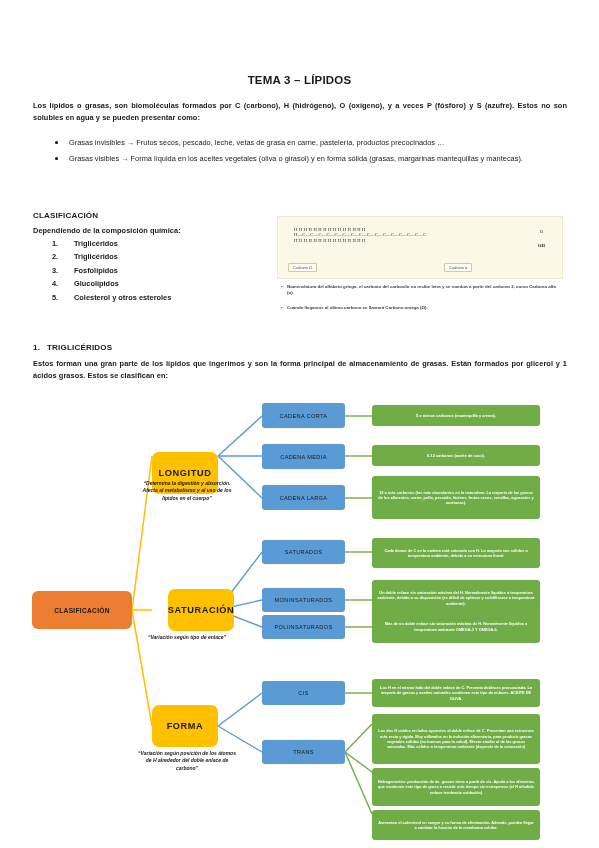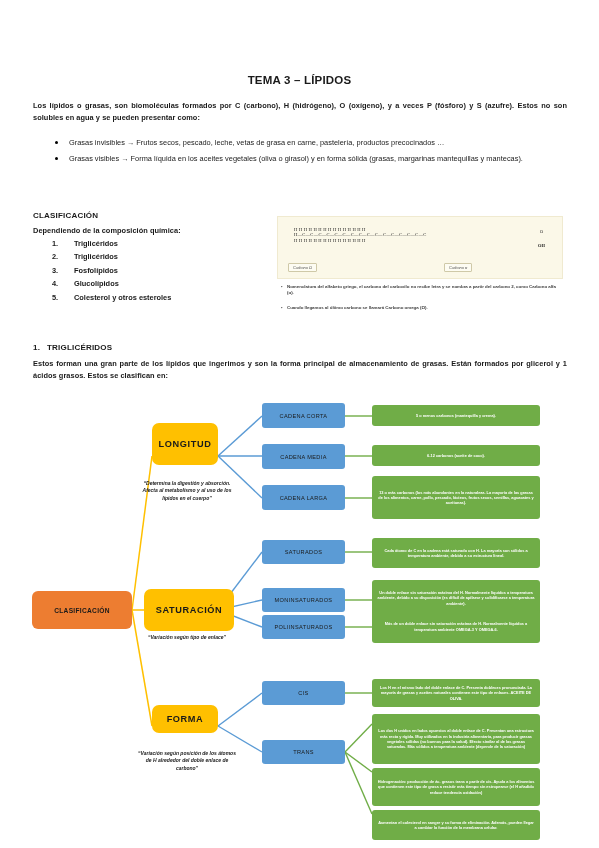--- a/index.html
+++ b/index.html
@@ -165,31 +165,31 @@
       <path d="M345,299 L372,299" stroke="#70AD47" stroke-width="1.4" fill="none"></path>
       <path d="M345,358 L372,330" stroke="#70AD47" stroke-width="1.4" fill="none"></path>
       <path d="M345,358 L372,378" stroke="#70AD47" stroke-width="1.4" fill="none"></path>
       <path d="M345,358 L372,420" stroke="#70AD47" stroke-width="1.4" fill="none"></path>
     </svg>
 
     <div class="node n-root" style="left:32px;top:197px;width:100px;height:38px;">
       <span>CLASIFICACIÓN</span>
     </div>
 
-    <div class="node n-cat" style="left:152px;top:29px;width:66px;height:42px;">
+    <div class="node n-cat" style="left:152px;top:58px;width:66px;height:42px;">
       <span>LONGITUD</span>
     </div>
     <div class="caption" style="left:142px;top:86px;width:90px;">“Determina la digestión y absorción. Afecta al metabolismo y al uso de los lípidos en el cuerpo”</div>
 
-    <div class="node n-cat" style="left:144px;top:195px;width:90px;height:42px;">
+    <div class="node n-cat" style="left:168px;top:195px;width:66px;height:42px;">
       <span>SATURACIÓN</span>
     </div>
     <div class="caption" style="left:142px;top:240px;width:90px;">“Variación según tipo de enlace”</div>
 
-    <div class="node n-cat" style="left:152px;top:311px;width:66px;height:28px;">
+    <div class="node n-cat" style="left:152px;top:311px;width:66px;height:42px;">
       <span>FORMA</span>
     </div>
     <div class="caption" style="left:138px;top:356px;width:98px;">“Variación según posición de los átomos de H alrededor del doble enlace de carbono”</div>
 
     <div class="node n-sub" style="left:262px;top:9px;width:83px;height:25px;">
       <span>CADENA CORTA</span>
     </div>
     <div class="node n-sub" style="left:262px;top:50px;width:83px;height:25px;">
       <span>CADENA MEDIA</span>
     </div>

